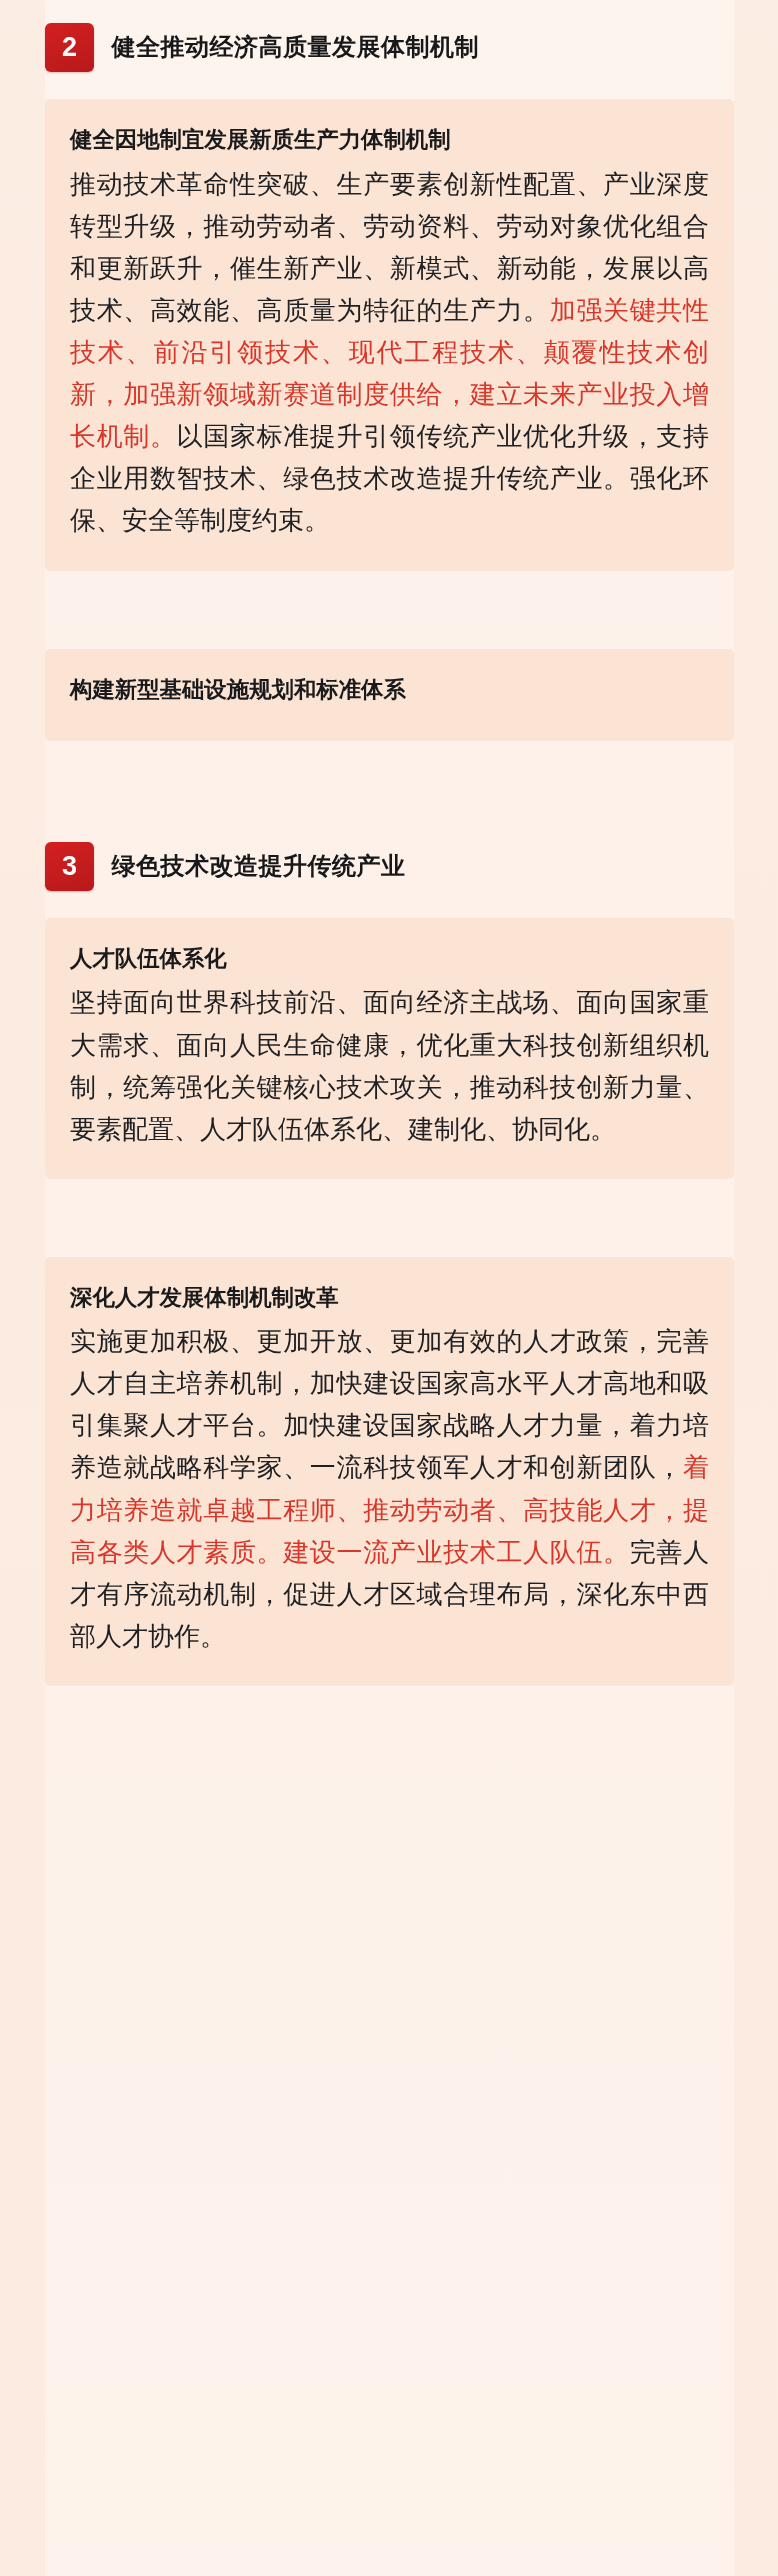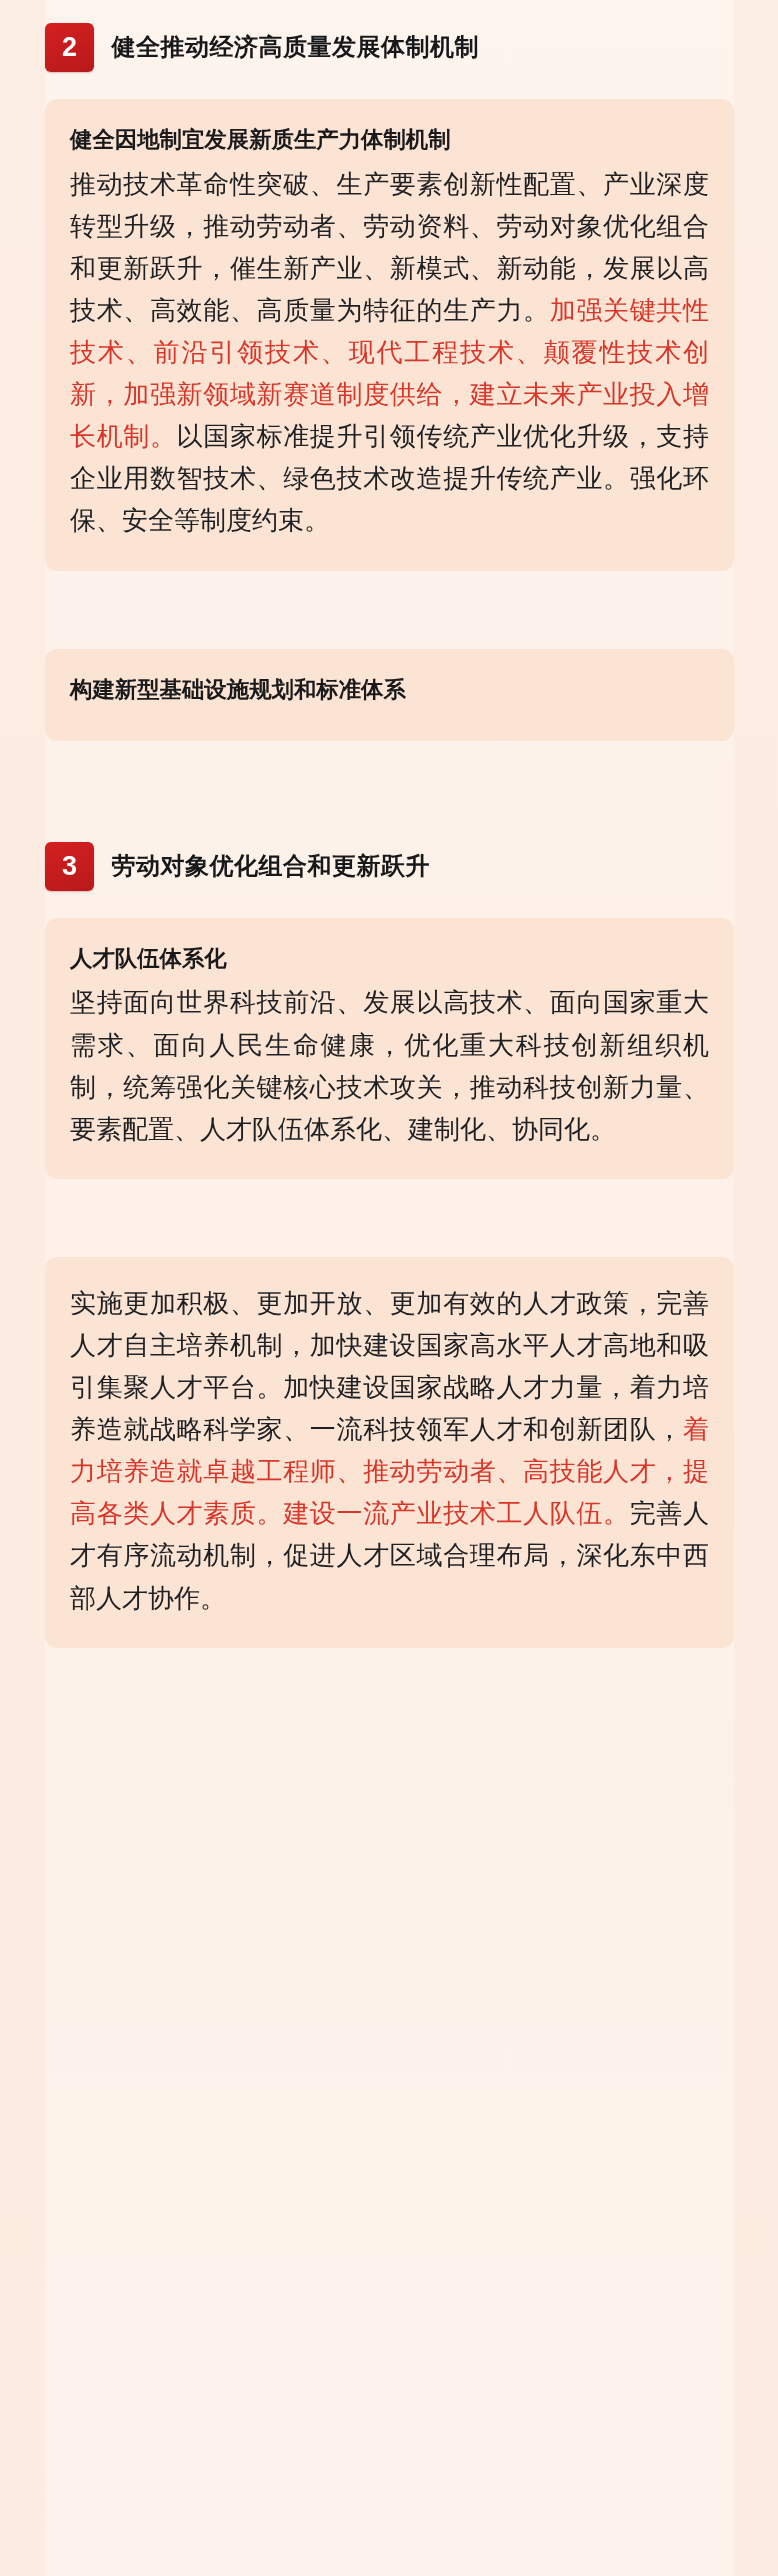--- a/index.html
+++ b/index.html
@@ -65,21 +65,21 @@
   }
   .section-title {
     font-size: 24px;
     font-weight: bold;
     color: #17181a;
     letter-spacing: 0.5px;
     line-height: 1.2;
   }
   .card {
     background: #fbe4d4;
-    border-radius: 12px;
+    border-radius: 5px;
     padding: 25px 25px 29px 25px;
     margin: 0 0 45px 0;
   }
   .card-title {
     font-size: 22.4px;
     font-weight: bold;
     color: #1a1a1c;
     line-height: 1.45;
     margin-bottom: 5.8px;
   }
@@ -114,29 +114,30 @@
     <div class="spacer-lg"></div>
 
     <div class="card">
       <div class="card-title">构建新型基础设施规划和标准体系</div>
     </div>
 
     <div class="spacer-lg"></div>
 
     <div class="section-header">
       <div class="num-badge">3</div>
-      <div class="section-title">劳动对象优化组合和更新跃升</div>
+      <div class="section-title">绿色技术改造提升传统产业</div>
     </div>
 
     <div class="card">
       <div class="card-title">人才队伍体系化</div>
-      <div class="card-body"><span>坚持面向世界科技前沿、发展以高技术、面向国家重大需求、面向人民生命健康，优化重大科技创新组织机制，统筹强化关键核心技术攻关，推动科技创新力量、要素配置、人才队伍体系化、建制化、协同化。</span></div>
+      <div class="card-body"><span>坚持面向世界科技前沿、面向经济主战场、面向国家重大需求、面向人民生命健康，优化重大科技创新组织机制，统筹强化关键核心技术攻关，推动科技创新力量、要素配置、人才队伍体系化、建制化、协同化。</span></div>
     </div>
 
     <div class="spacer-lg"></div>
 
     <div class="card">
+      <div class="card-title">深化人才发展体制机制改革</div>
       <div class="card-body"><span>实施更加积极、更加开放、更加有效的人才政策，完善人才自主培养机制，加快建设国家高水平人才高地和吸引集聚人才平台。加快建设国家战略人才力量，着力培养造就战略科学家、一流科技领军人才和创新团队，</span><span class="hl">着力培养造就卓越工程师、推动劳动者、高技能人才，提高各类人才素质。建设一流产业技术工人队伍。</span><span>完善人才有序流动机制，促进人才区域合理布局，深化东中西部人才协作。</span></div>
     </div>
 
   </div>
 </div>
 
 
 </body></html>

